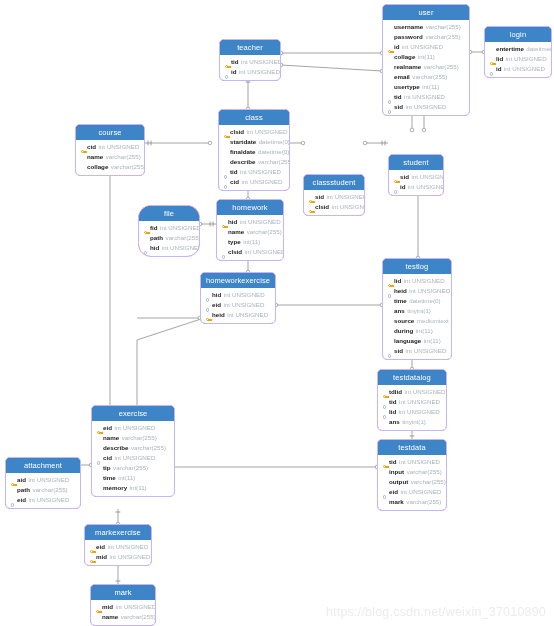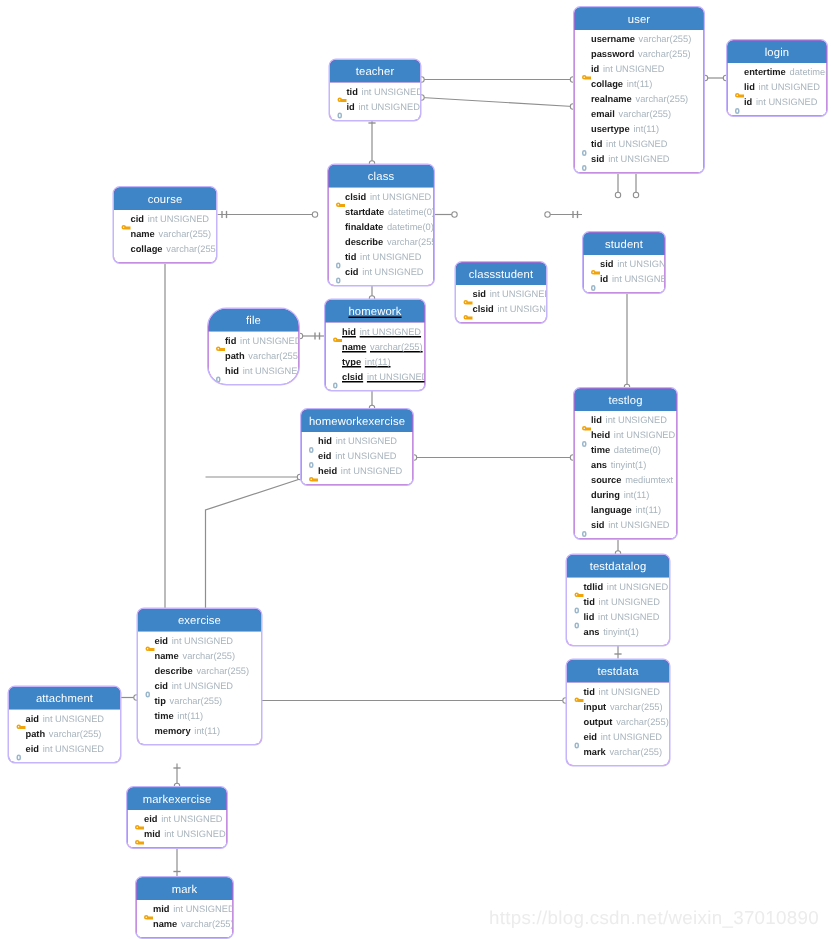--- a/index.html
+++ b/index.html
@@ -377,21 +377,21 @@
             <span class="fname">path</span>
             <span class="ftype">varchar(255)</span>
           </div>
           <div class="field-row">
             <span class="fmark fk"></span>
             <span class="fname">hid</span>
             <span class="ftype">int UNSIGNED</span>
           </div>
         </div>
       </div>
-      <div class="table-box" style="left: 216px; top: 199px; width: 68px; text-decoration: underline;">
+      <div class="table-box" style="left: 216px; top: 199px; width: 68px;">
         <div class="table-title">homework</div>
         <div class="table-body">
           <div class="field-row">
             <span class="fmark key"></span>
             <span class="fname">hid</span>
             <span class="ftype">int UNSIGNED</span>
           </div>
           <div class="field-row">
             <span class="fmark"></span>
             <span class="fname">name</span>

